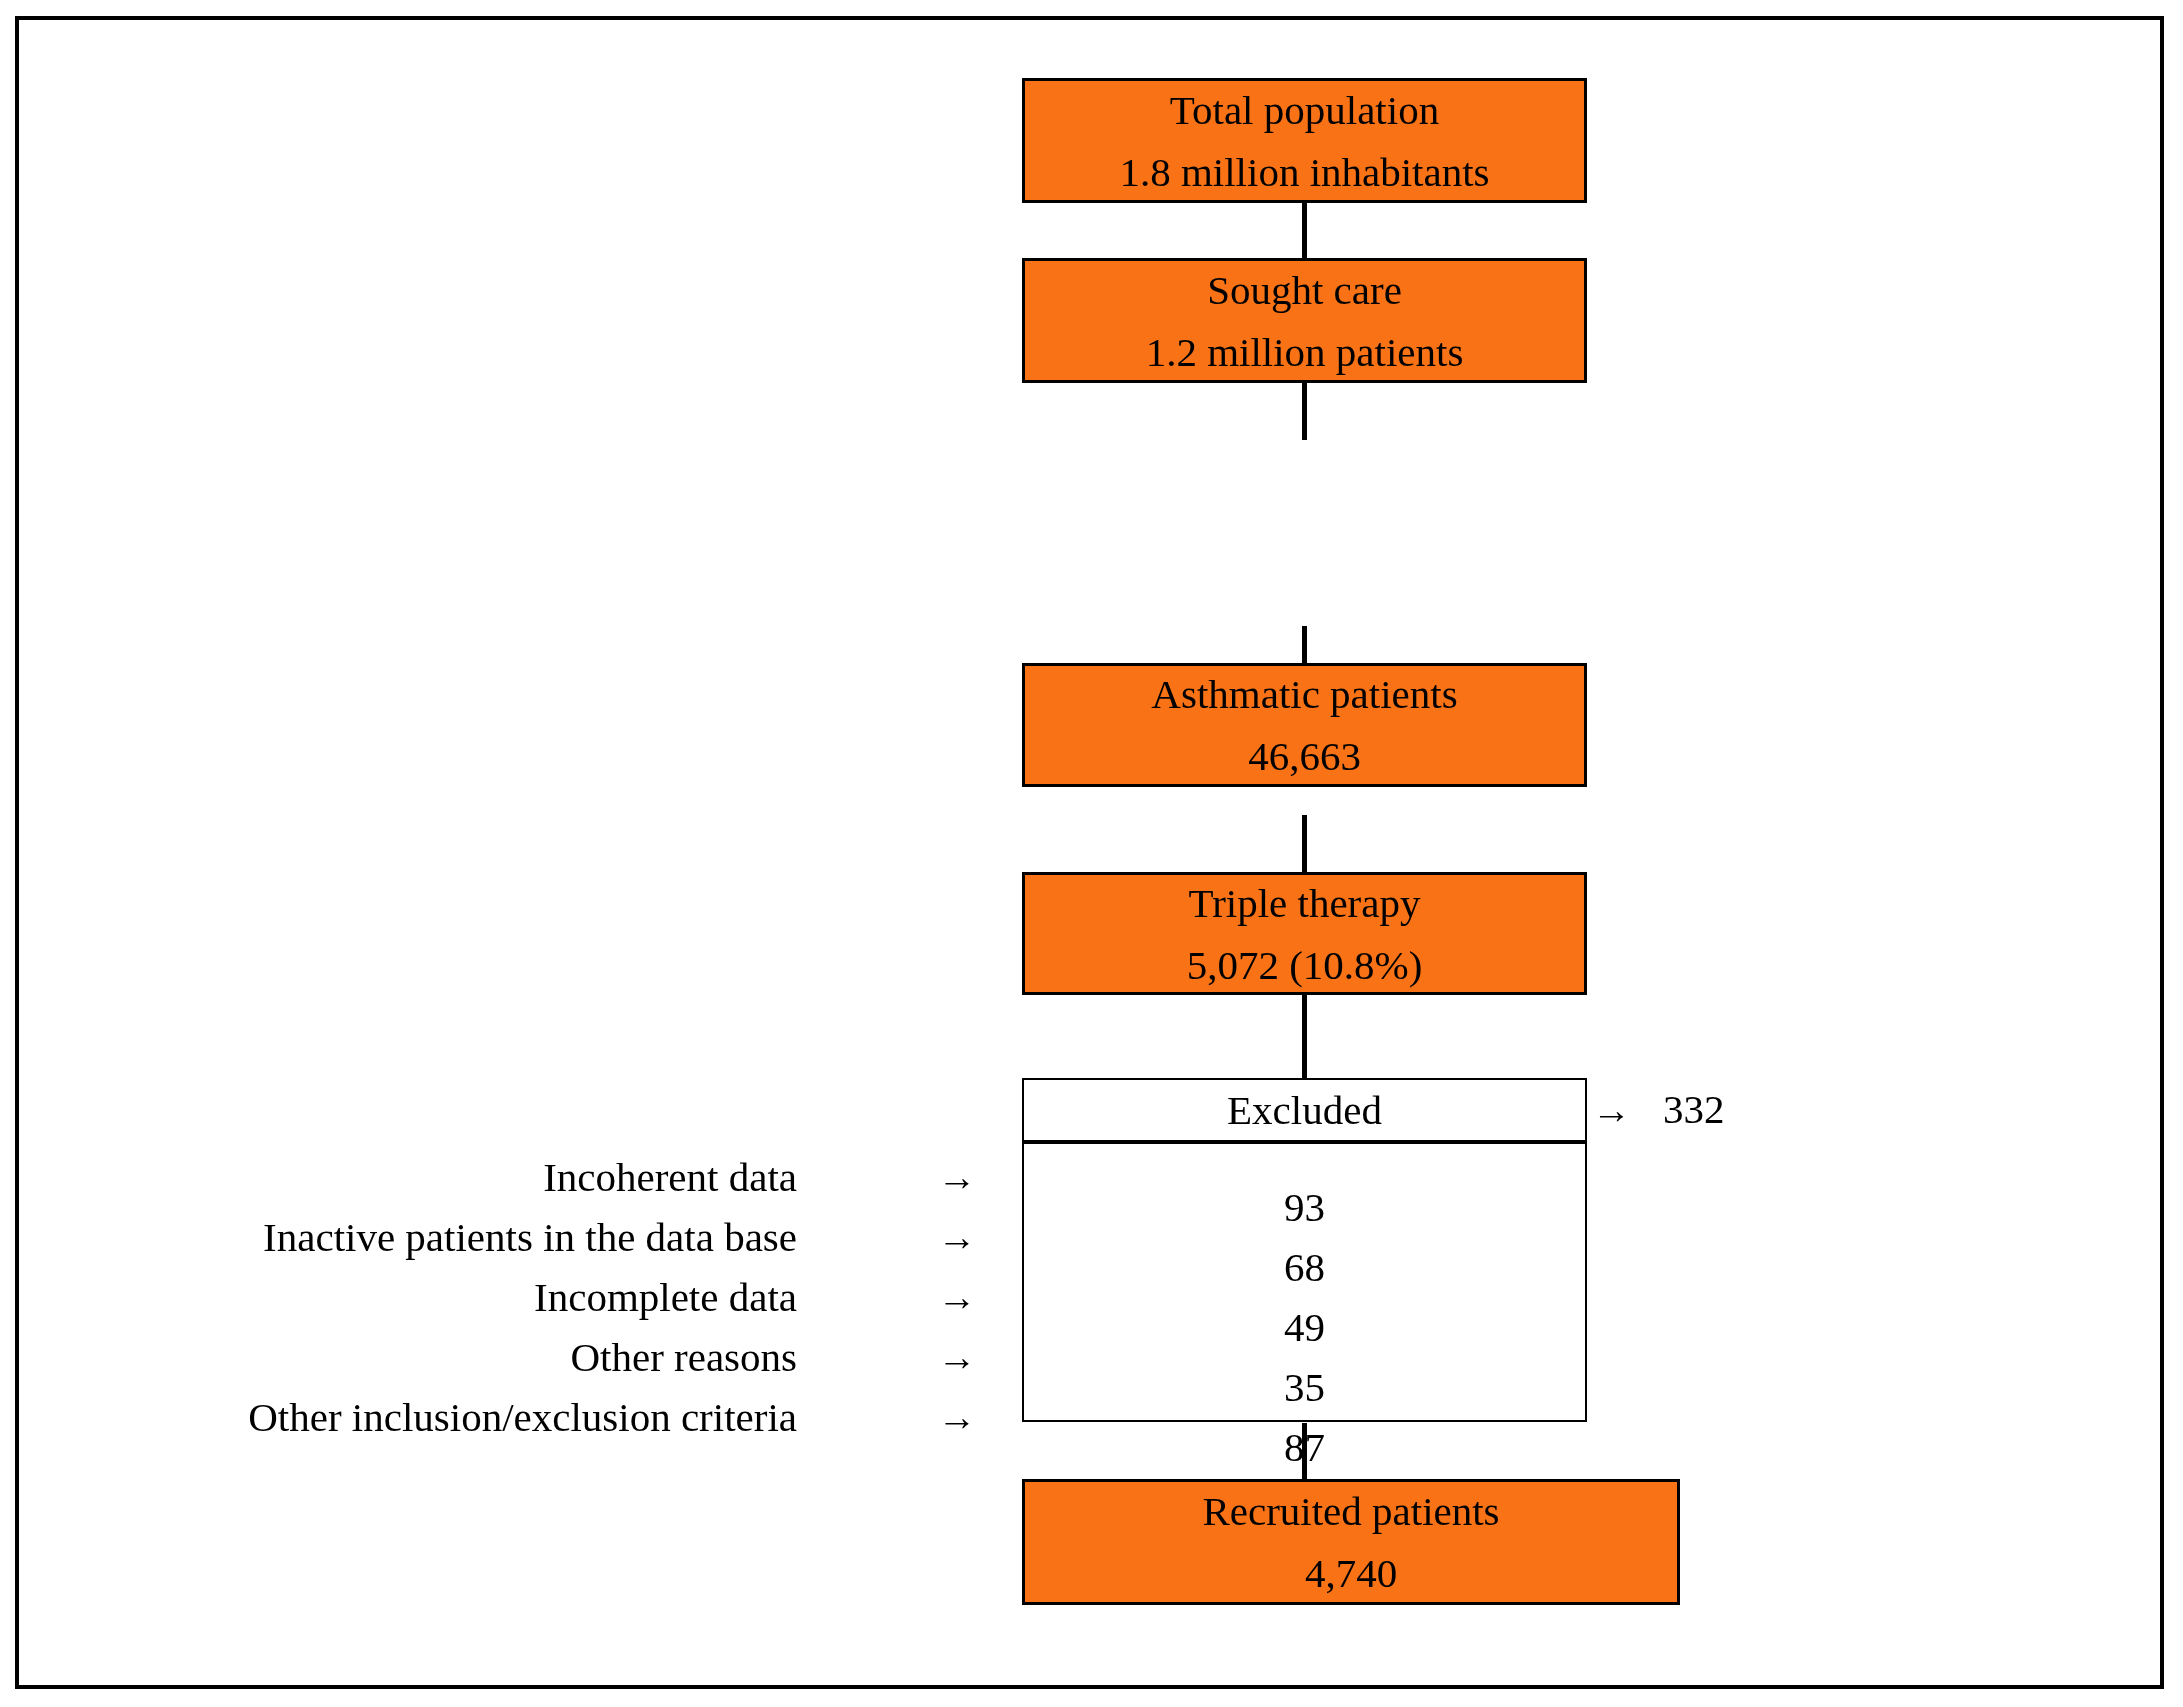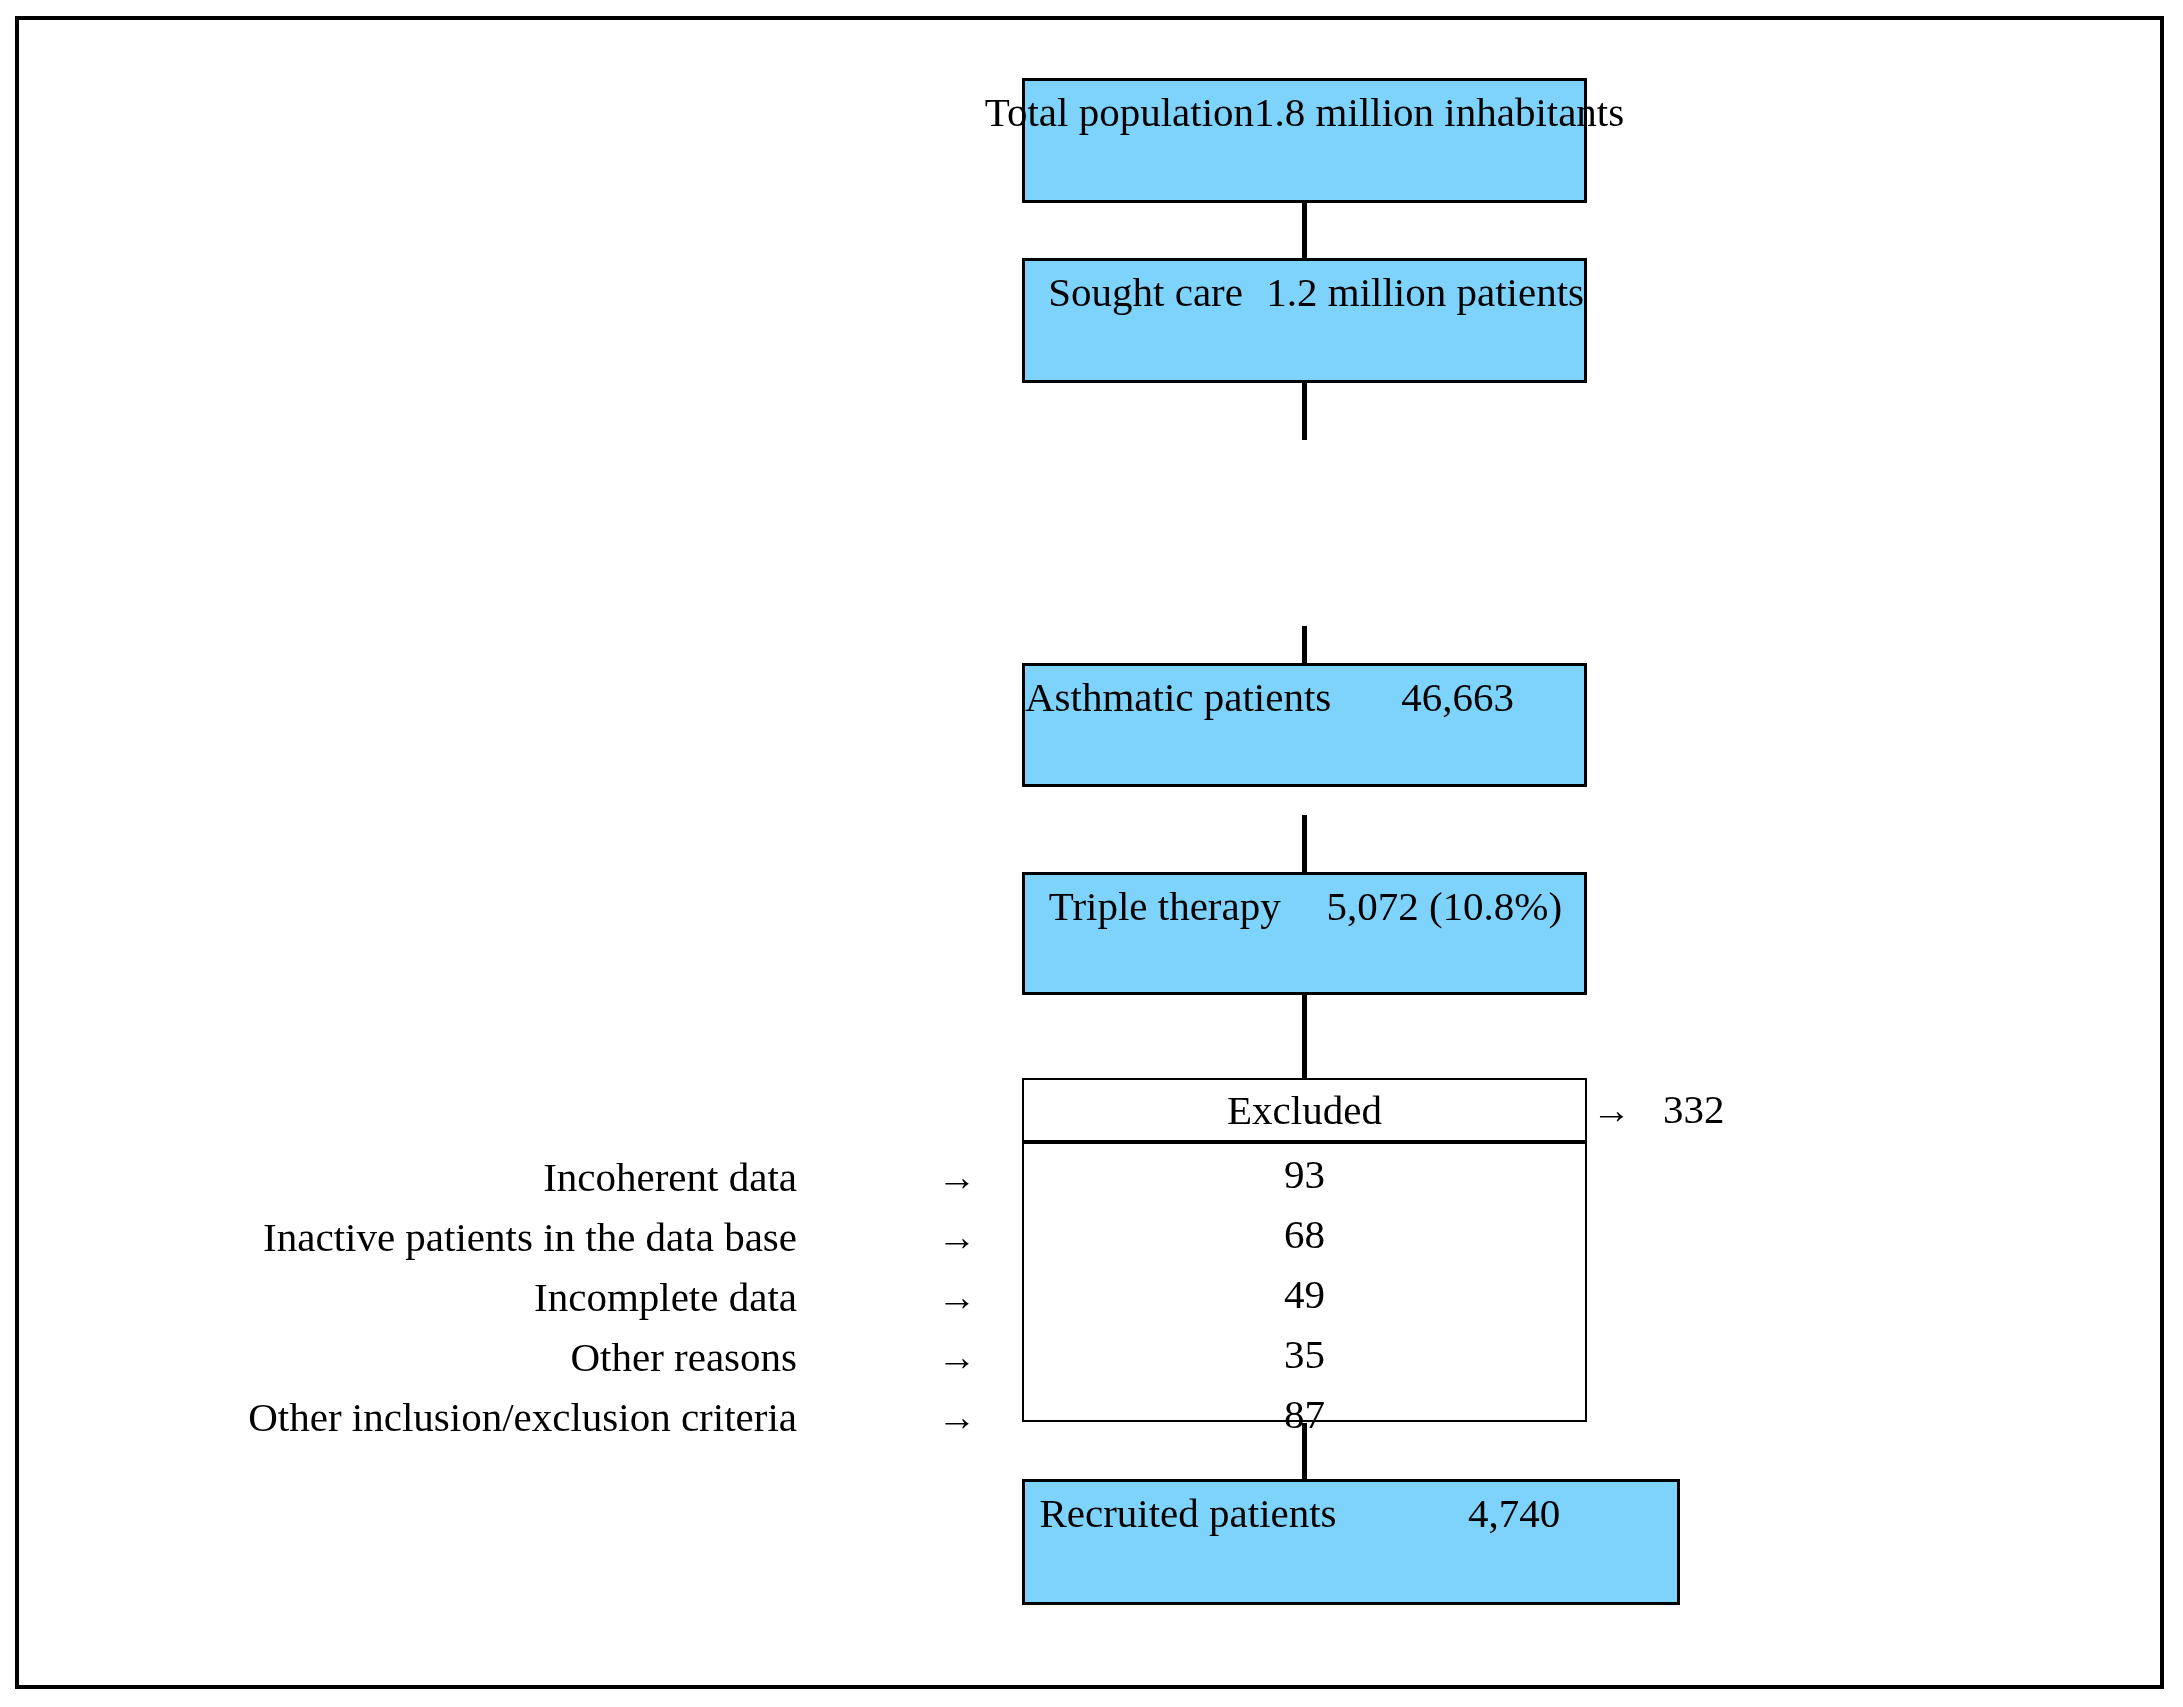--- a/index.html
+++ b/index.html
@@ -25,23 +25,23 @@
     width: 2149px;
     height: 1673px;
     border: 4.7px solid #000000;
     box-sizing: border-box;
   }
   
   .flow-box {
     position: absolute;
     box-sizing: border-box;
     border: 3.3px solid #000000;
-    background: #7dd3fc;
+    background: #f97316;
     display: flex;
-    flex-direction: row;
+    flex-direction: column;
     justify-content: center;
     text-align: center;
   }
   .flow-box .line {
     display: block;
     width: 100%;
     font-size: 41px;
     line-height: 62px;
     white-space: nowrap;
   }
@@ -63,21 +63,22 @@
     height: 60px;
     border-bottom: 4.7px solid #000000;
     display: flex;
     align-items: center;
     justify-content: center;
     font-size: 41px;
     line-height: 60px;
   }
   #excluded-counts {
     position: relative;
-    padding-top: 0;
+    padding-top: 13px;
+    margin-top: 20px;
   }
   #excluded-counts .count-row {
     height: 60px;
     line-height: 60px;
     font-size: 41px;
     text-align: center;
   }
   
   #reasons-column {
     position: absolute;

